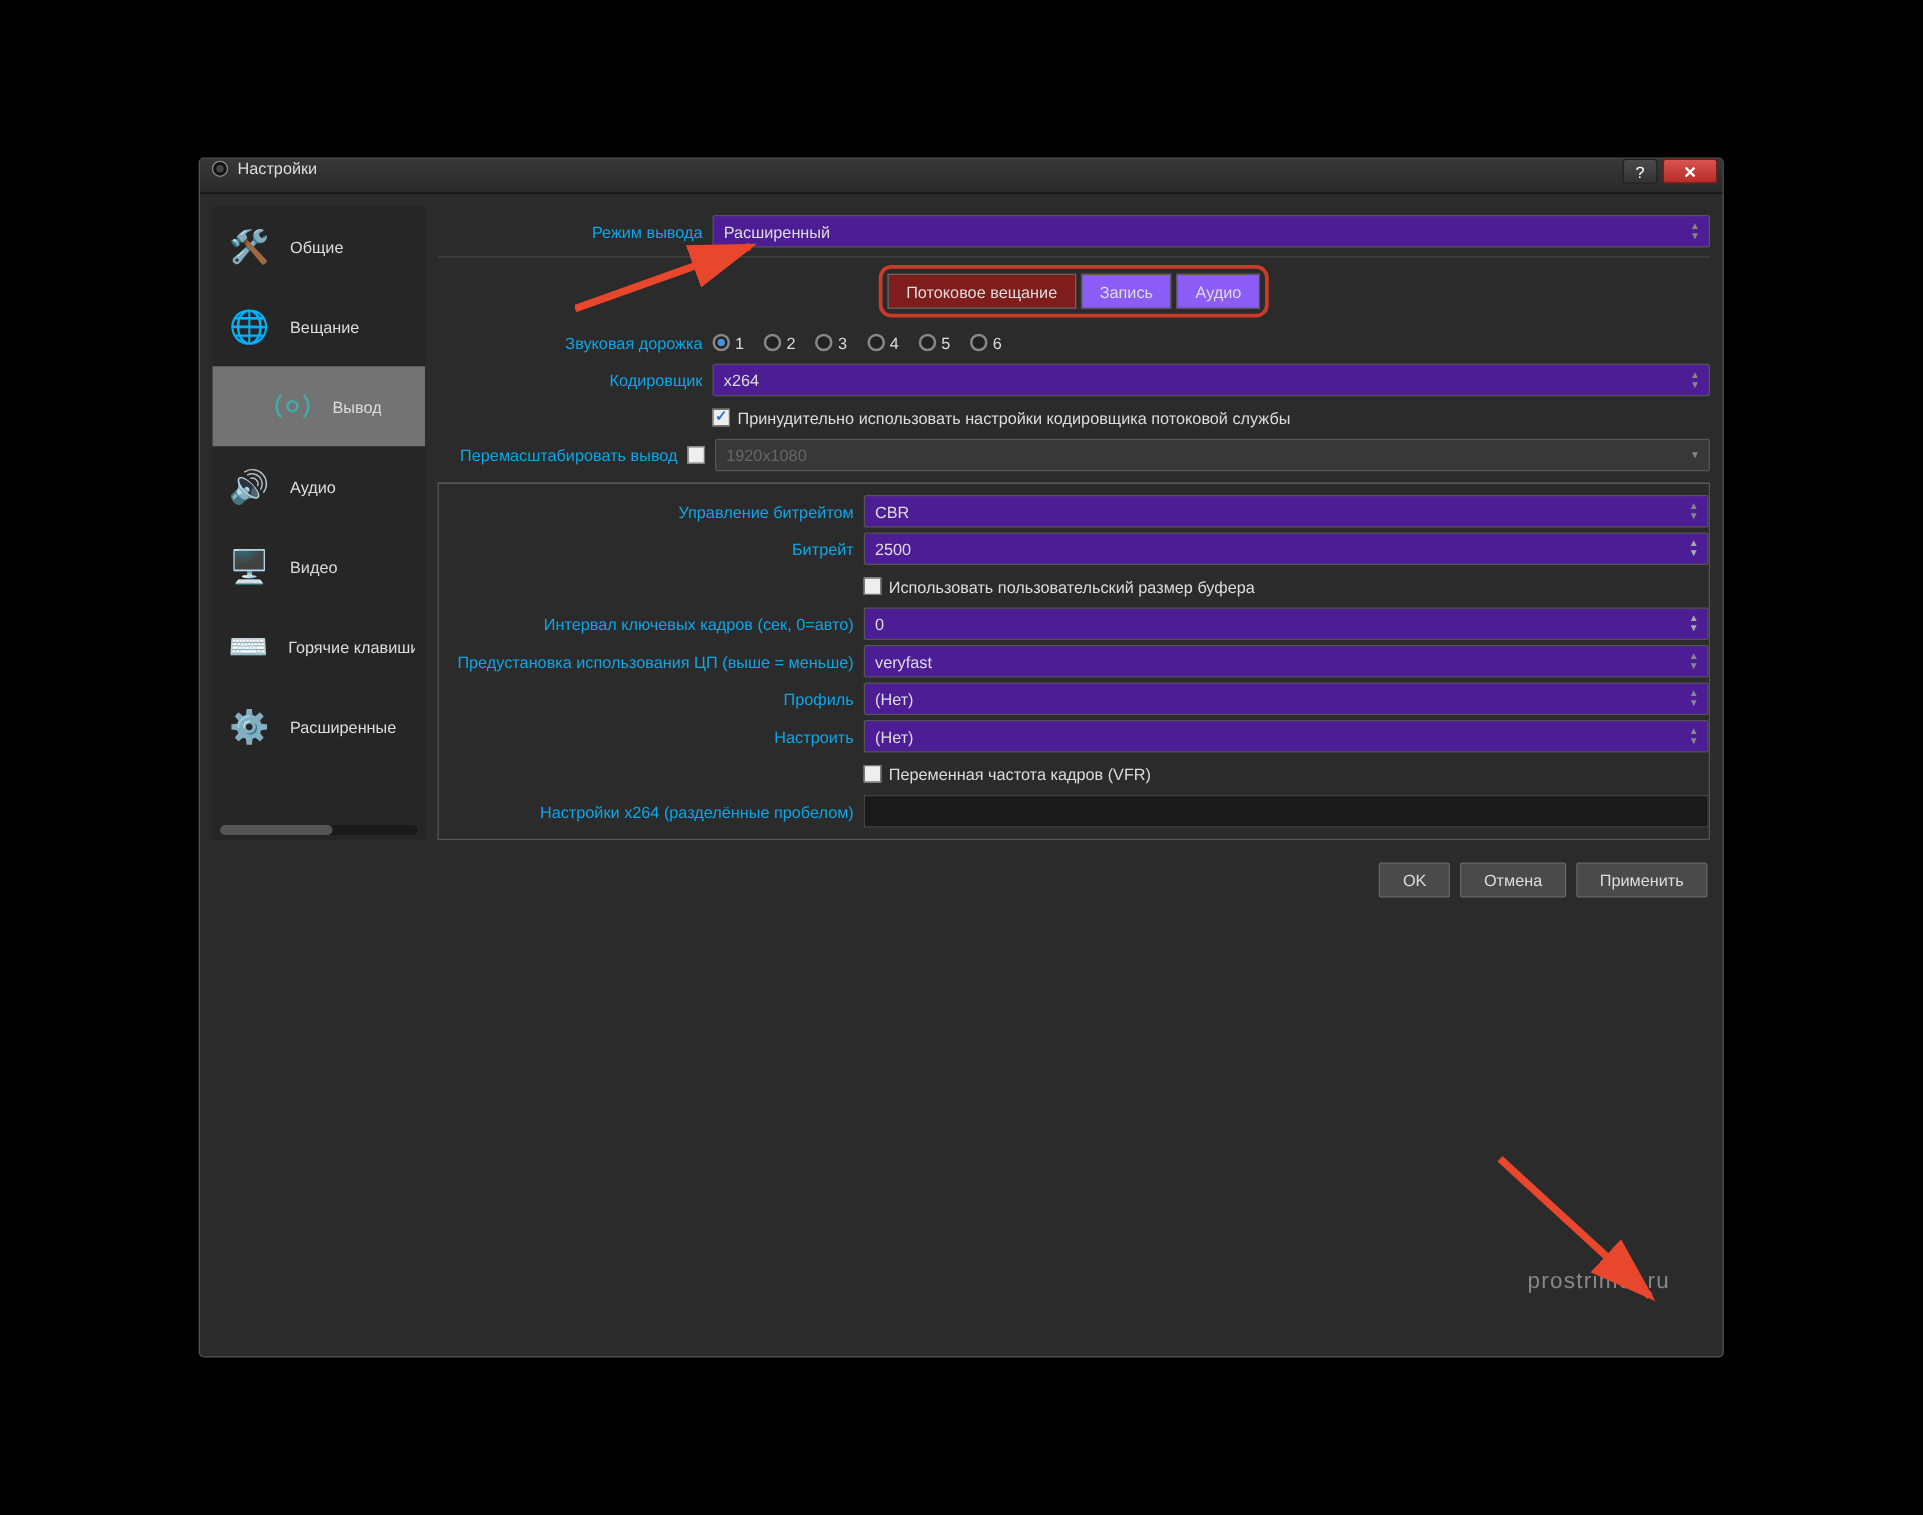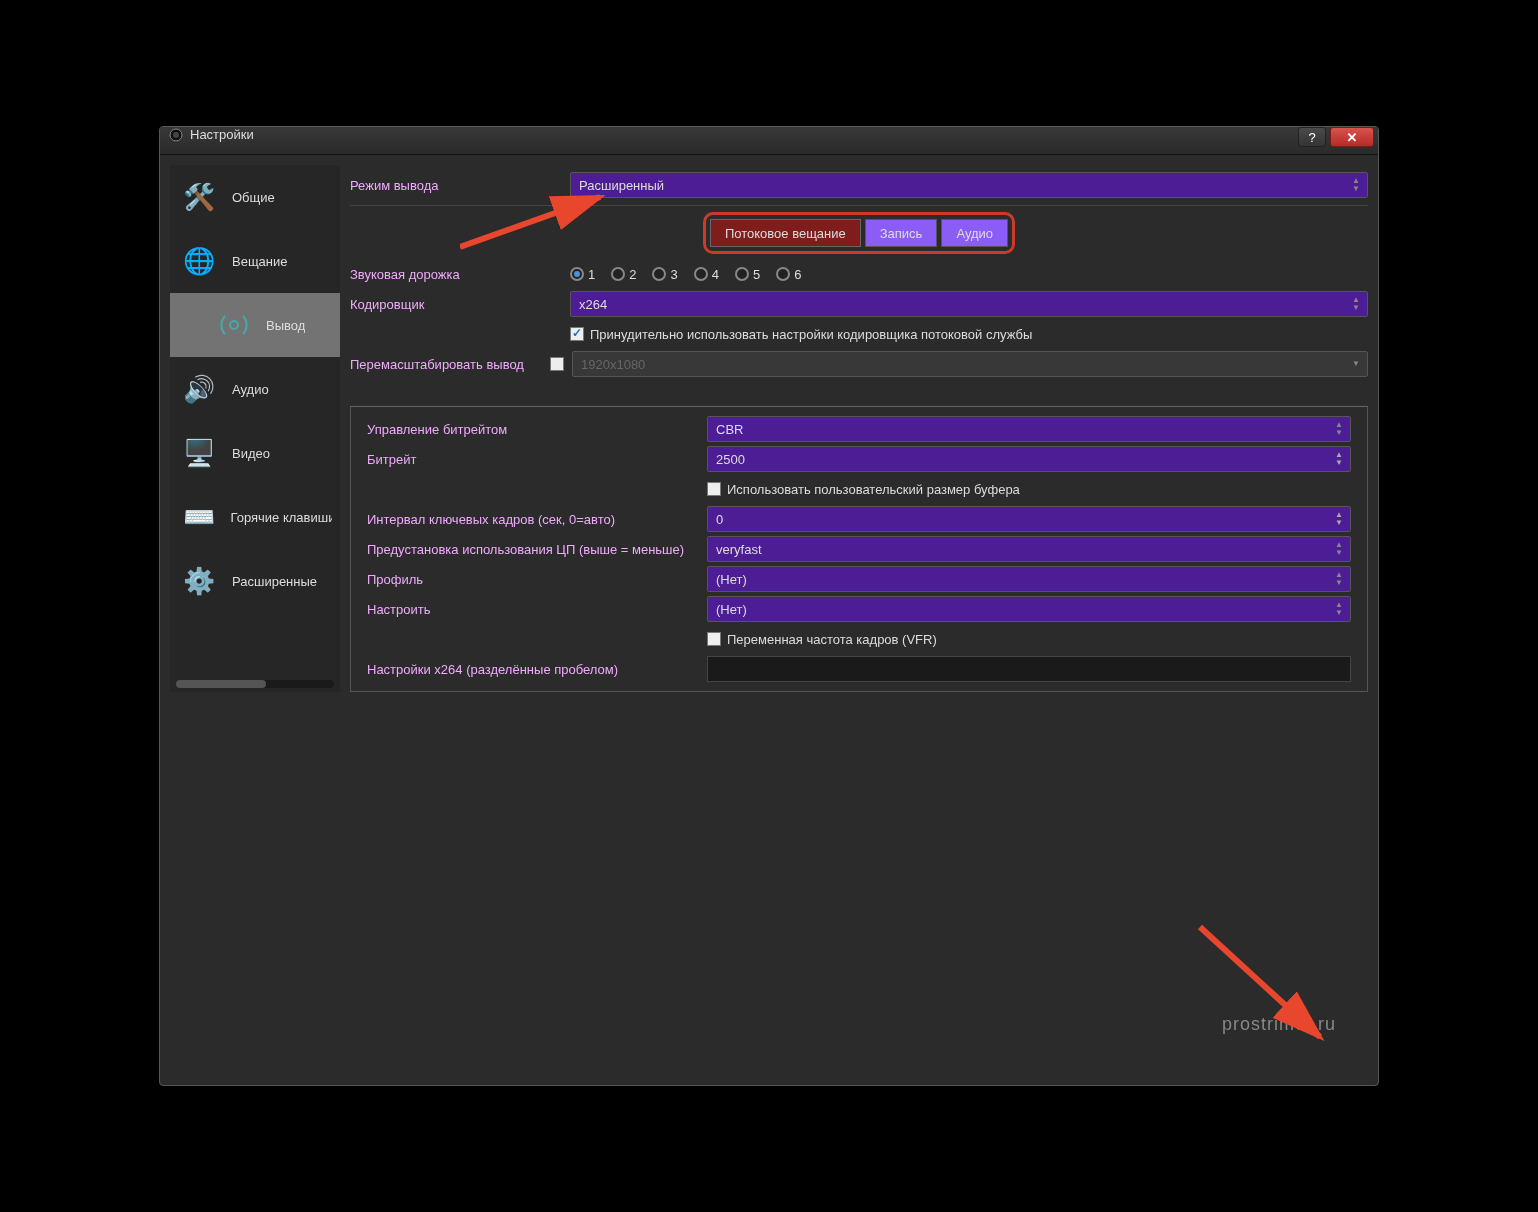--- a/index.html
+++ b/index.html
@@ -15,38 +15,38 @@
 .body { flex: 1; display: flex; overflow: hidden; padding: 10px; gap: 10px; }
 .sidebar { width: 170px; background: #262626; display: flex; flex-direction: column; position: relative; }
 .side-item { display: flex; align-items: center; gap: 10px; padding: 12px 8px; color: #ddd; cursor: pointer; }
 .side-item.active { background: #737373; padding-left: 42px; }
 .side-icon { width: 44px; height: 40px; display: flex; align-items: center; justify-content: center; font-size: 26px; }
 .side-scroll { position: absolute; bottom: 4px; left: 6px; right: 6px; height: 8px; background: #1a1a1a; border-radius: 4px; }
 .side-scroll .thumb { width: 90px; height: 100%; background: #555; border-radius: 4px; }
 .main { flex: 1; display: flex; flex-direction: column; }
 .topblock { padding: 4px 0 6px 0; }
 .row { display: flex; align-items: center; min-height: 28px; margin: 2px 0; }
-.lbl { width: 220px; padding-right: 8px; color: #f0abfc; font-size: 13px; }
+.lbl { width: 220px; text-align: right; padding-right: 8px; color: #0ea5e9; font-size: 13px; }
 .lbl.wide { width: 340px; }
 .select { background: #4c1d95; border: 1px solid #555; color: #ddd; height: 26px; padding: 0 8px; border-radius: 2px; display: flex; align-items: center; flex: 1; position: relative; }
 .select .arrows { position: absolute; right: 4px; top: 2px; bottom: 2px; width: 14px; display: flex; flex-direction: column; align-items: center; justify-content: center; font-size: 8px; line-height: 8px; color: #888; }
 .select.disabled { background: #383838; color: #666; }
 .divider { height: 1px; background: #444; margin: 6px 0 2px 0; }
 .tabs-wrap { display: flex; justify-content: center; margin: 6px 0; }
 .tabs-frame { display: inline-flex; padding: 4px; border: 3px solid #cc3b2a; border-radius: 10px; gap: 4px; }
 .tab { background: #8b5cf6; border: 1px solid #555; color: #ddd; min-width: 60px; height: 28px; padding: 0 14px; display: inline-flex; align-items: center; justify-content: center; cursor: pointer; }
 .tab.active { background: #7f1d1d; border-color: #666; }
 .radio-group { display: flex; align-items: center; gap: 6px; }
 .radio { width: 14px; height: 14px; border-radius: 50%; border: 2px solid #888; display: inline-block; position: relative; background: #222; }
 .radio.sel::after { content: ""; position: absolute; inset: 2px; background: #4a90d9; border-radius: 50%; }
 .radio-wrap { display: inline-flex; align-items: center; gap: 4px; margin-right: 10px; color: #ddd; }
 .chk { width: 14px; height: 14px; border: 1px solid #777; background: #eee; display: inline-block; position: relative; margin-right: 6px; vertical-align: middle; }
 .chk.checked::after { content: "✓"; position: absolute; left: 1px; top: -2px; font-size: 12px; color: #2a6cc6; font-weight: bold; }
 .chk-row { display: flex; align-items: center; color: #ddd; }
-.panel { flex: 1; border: 1px solid #555; border-top: 1px solid #666; margin-top: 20px; padding: 6px 16px; overflow: hidden; }
+.panel { flex: 1; border: 1px solid #555; border-top: 1px solid #666; margin-top: 0; padding: 6px 0; overflow: hidden; }
 .spin .arrows { color: #aaa; }
 .textin { background: #1a1a1a; border: 1px solid #444; height: 26px; flex: 1; color: #ddd; padding: 0 6px; }
 .footer { height: 44px; display: flex; align-items: center; justify-content: flex-end; padding: 0 12px; gap: 8px; }
 .footer .btn { background: #4a4a4a; border: 1px solid #666; color: #ddd; height: 28px; padding: 0 18px; border-radius: 2px; cursor: pointer; }
 .watermark { position: absolute; right: 42px; bottom: 50px; color: #888; font-size: 18px; letter-spacing: 1px; }
 .arrow-anno { position: absolute; pointer-events: none; }
 .arrow1 { left: 300px; top: 60px; }
 .arrow2 { right: 28px; bottom: 28px; }
 .relwrap { position: relative; width: 100%; height: 100%; }
 .side-label { white-space: nowrap; overflow: hidden; }
@@ -255,20 +255,25 @@
         </div>
         <div class="row">
           <div class="lbl wide">Настройки x264 (разделённые пробелом)</div>
           <input class="textin" value="" style="">
         </div>
       </div>
 
     </div>
   </div>
 
+  <div class="footer">
+    <button class="btn"><span>OK</span></button>
+    <button class="btn"><span>Отмена</span></button>
+    <button class="btn"><span>Применить</span></button>
+  </div>
 
   <div class="watermark">prostrimer.ru</div>
 
   <svg class="arrow-anno arrow1" width="180" height="70">
     <defs>
           <marker id="ah1" markerWidth="10" markerHeight="10" refX="8" refY="3" orient="auto">
             <path d="M0,0 L0,6 L9,3 z" fill="#e8472e"></path>
           </marker>
         </defs>
     <line x1="0" y1="60" x2="140" y2="10" stroke="#e8472e" stroke-width="6" marker-end="url(#ah1)"></line>

